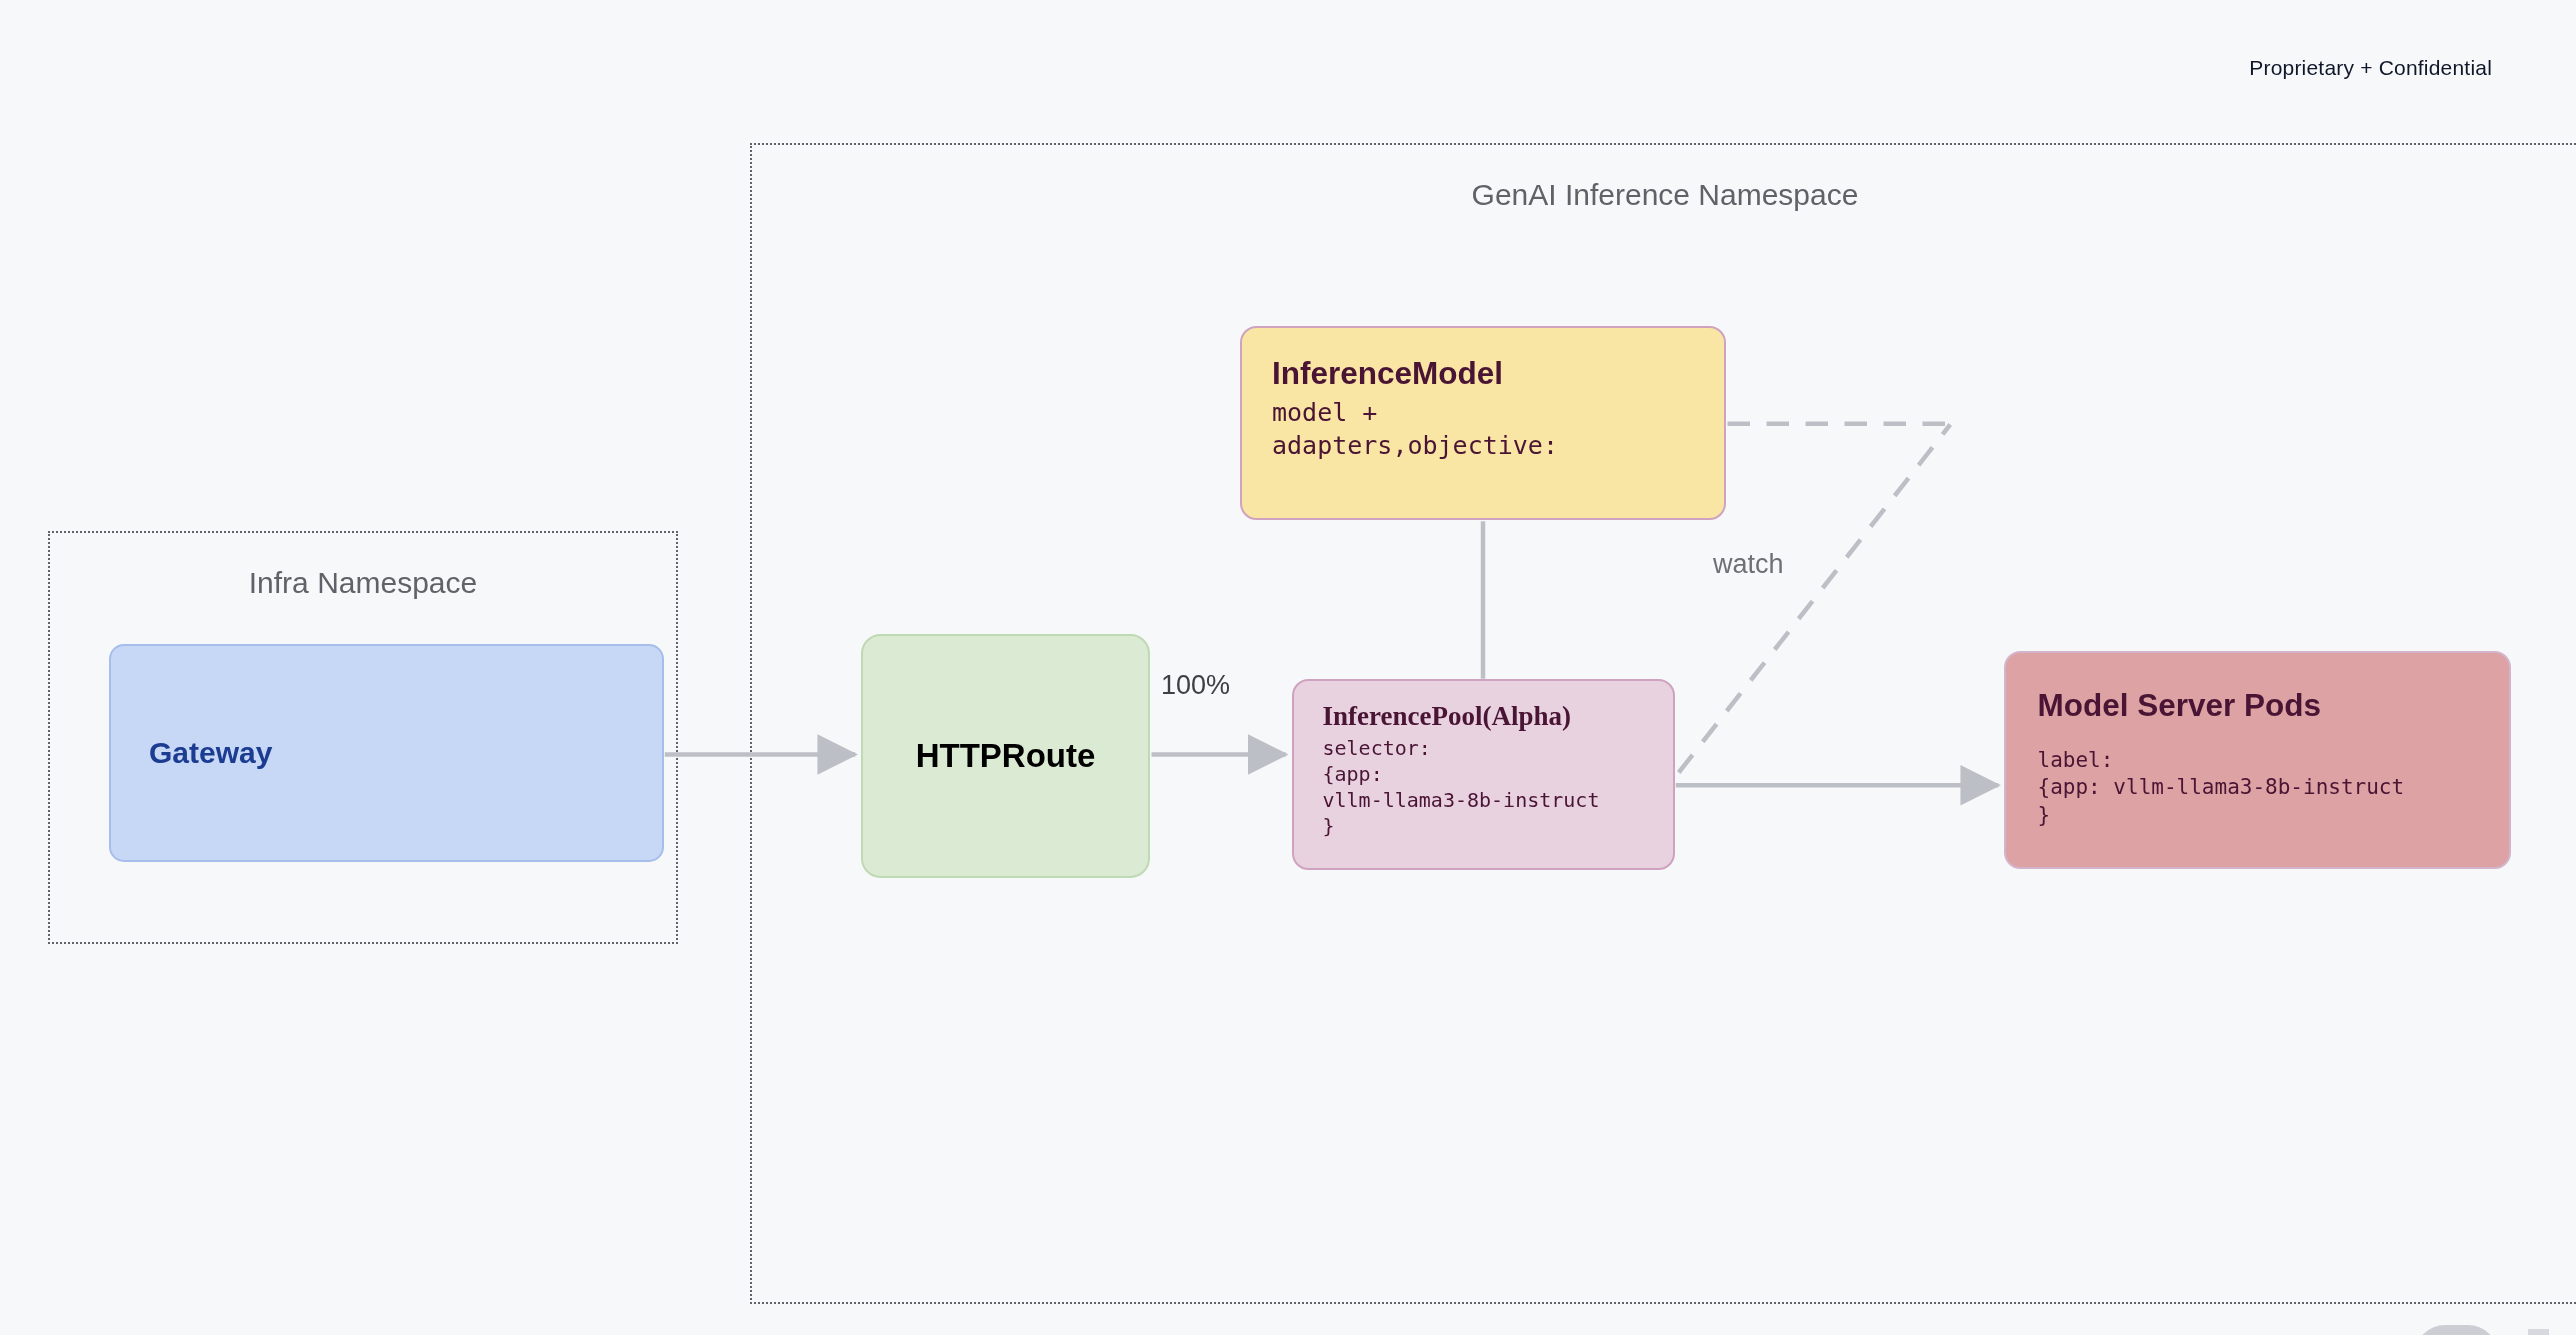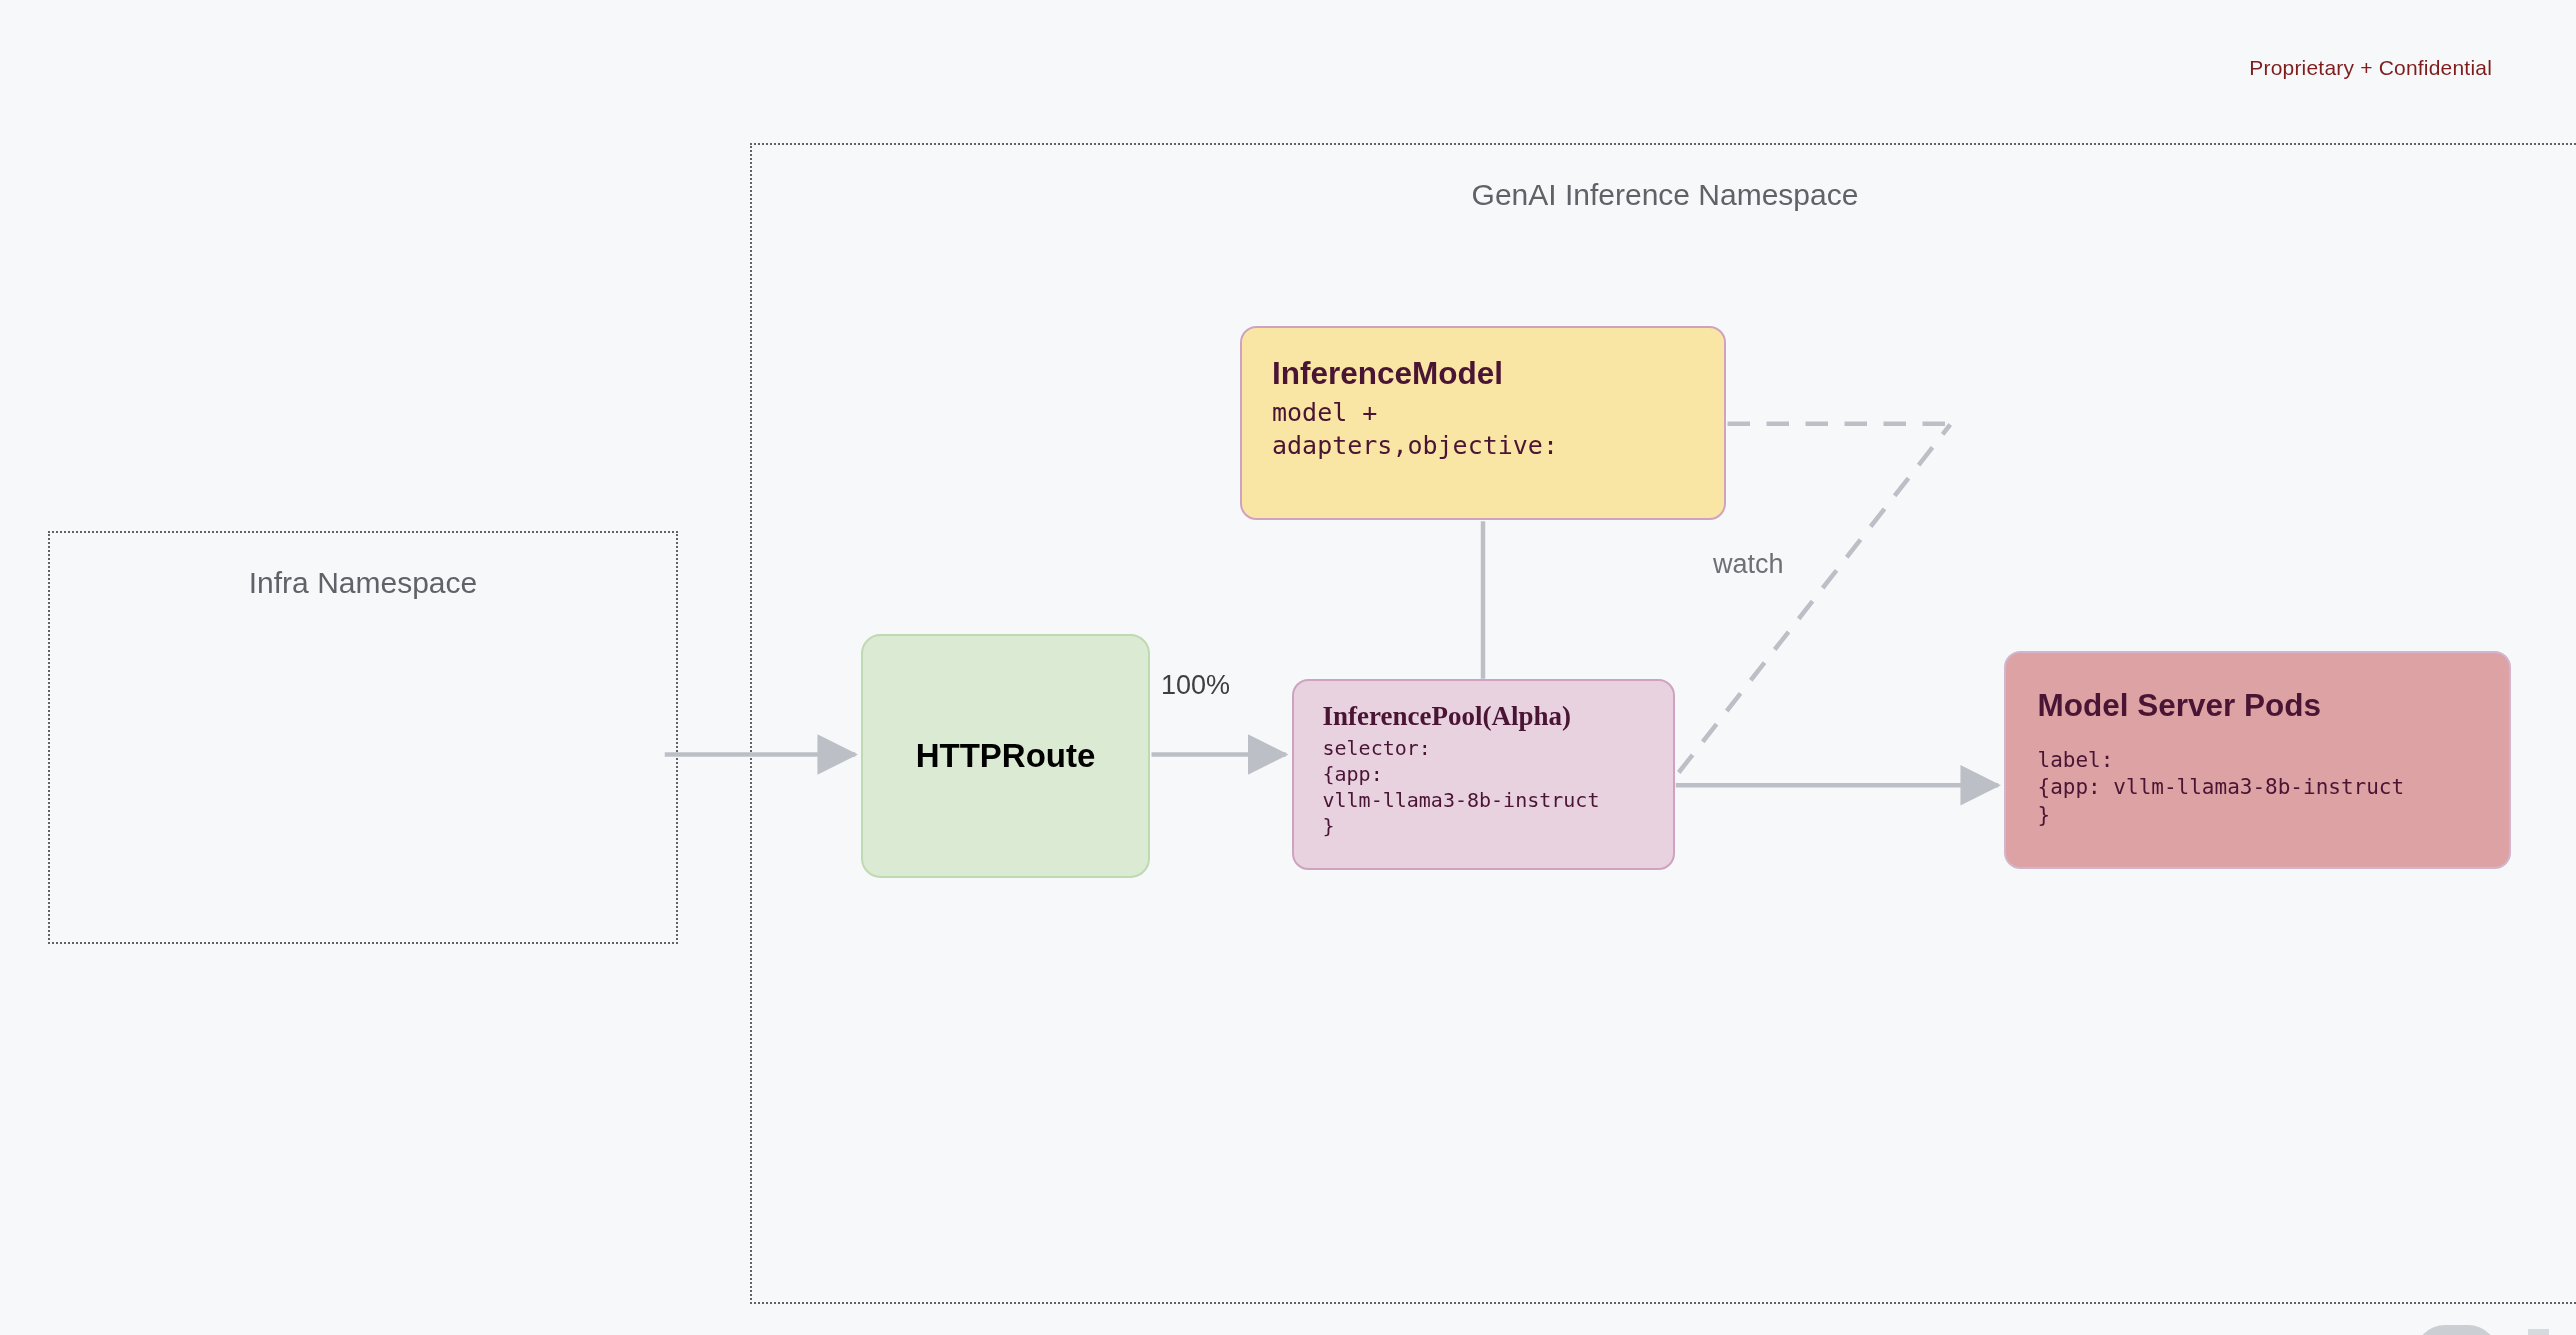--- a/index.html
+++ b/index.html
@@ -15,21 +15,21 @@
     font-family: "Liberation Sans", sans-serif;
     overflow: hidden;
   }
 
   
   .watermark {
     position: absolute;
     right: 84px;
     top: 56px;
     font-size: 21px;
-    color: #7f1d1d;
+    color: #0f172a;
     letter-spacing: 0.2px;
     white-space: nowrap;
   }
 
   
   .ns {
     position: absolute;
     border: 2.3px dotted #5f6368;
     box-sizing: border-box;
     background: transparent;
@@ -232,20 +232,23 @@
     <line x1="2234" y1="1047" x2="2664" y2="1047" stroke="#bcc0c6" stroke-width="6" marker-end="url(#arrowhead)"></line>
 
     <line x1="2303" y1="565" x2="2595" y2="565" stroke="#bcc0c6" stroke-width="6" stroke-dasharray="30 22"></line>
 
     <line x1="2238" y1="1030" x2="2600" y2="566" stroke="#bcc0c6" stroke-width="6" stroke-dasharray="30 22"></line>
   </svg>
 
   <div class="edge-label" style="left:1161px; top:670px;">100%</div>
   <div class="edge-label muted" style="left:1713px; top:549px;">watch</div>
 
+  <div class="node" id="gateway-node">
+    <div class="title">Gateway</div>
+  </div>
 
   <div class="node" id="httproute-node">
     <div class="title">HTTPRoute</div>
   </div>
 
   <div class="node" id="inferencemodel-node">
     <div class="title">InferenceModel</div>
     <div class="mono">model +
 adapters,objective:</div>
   </div>

